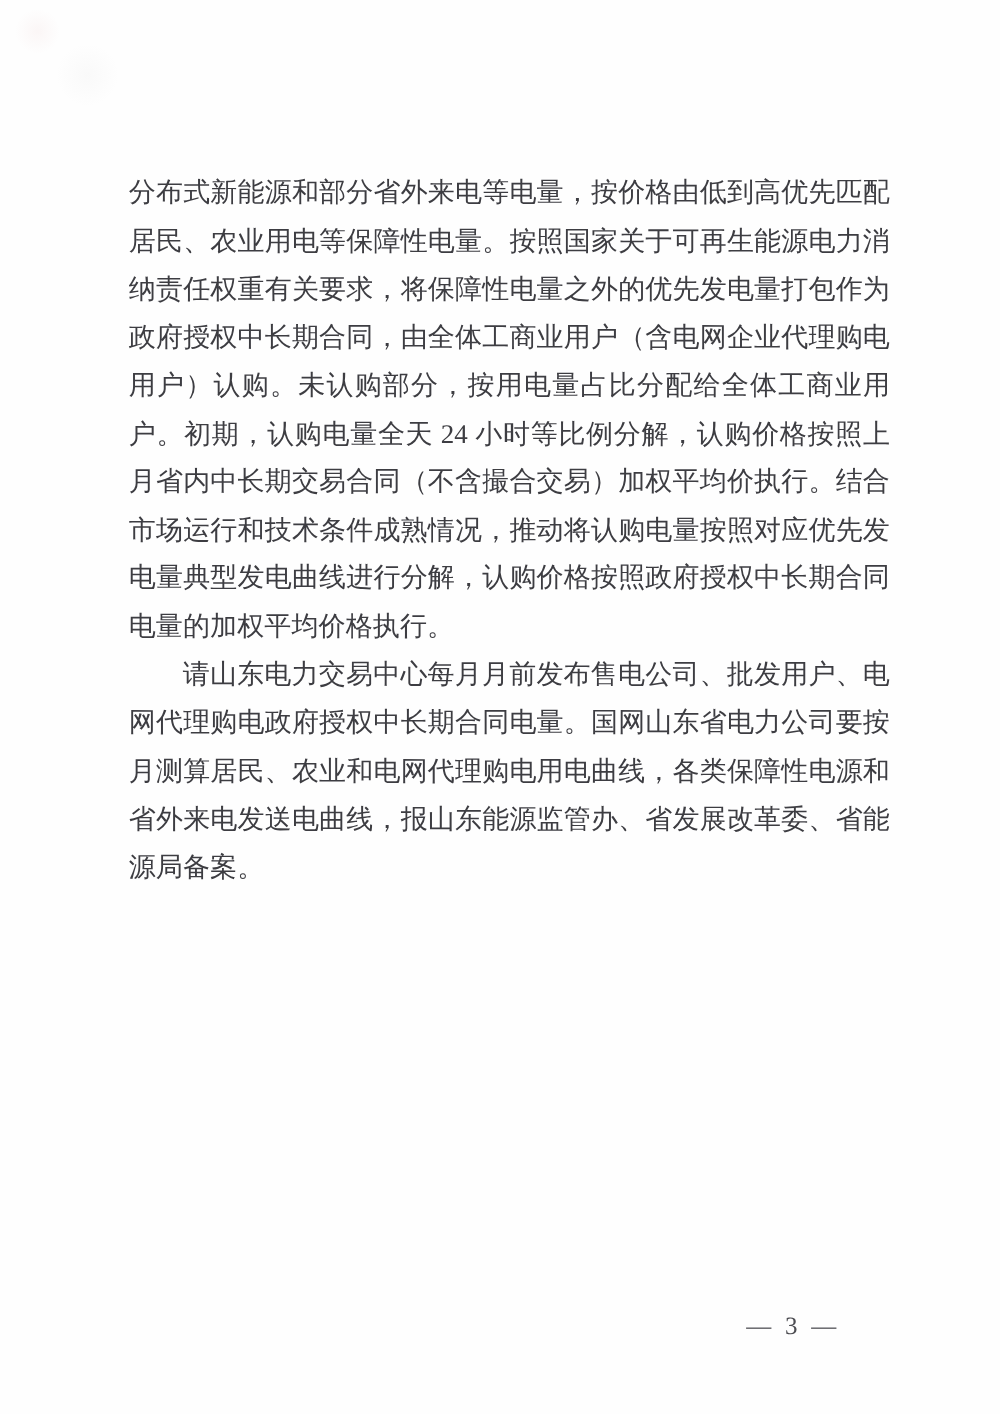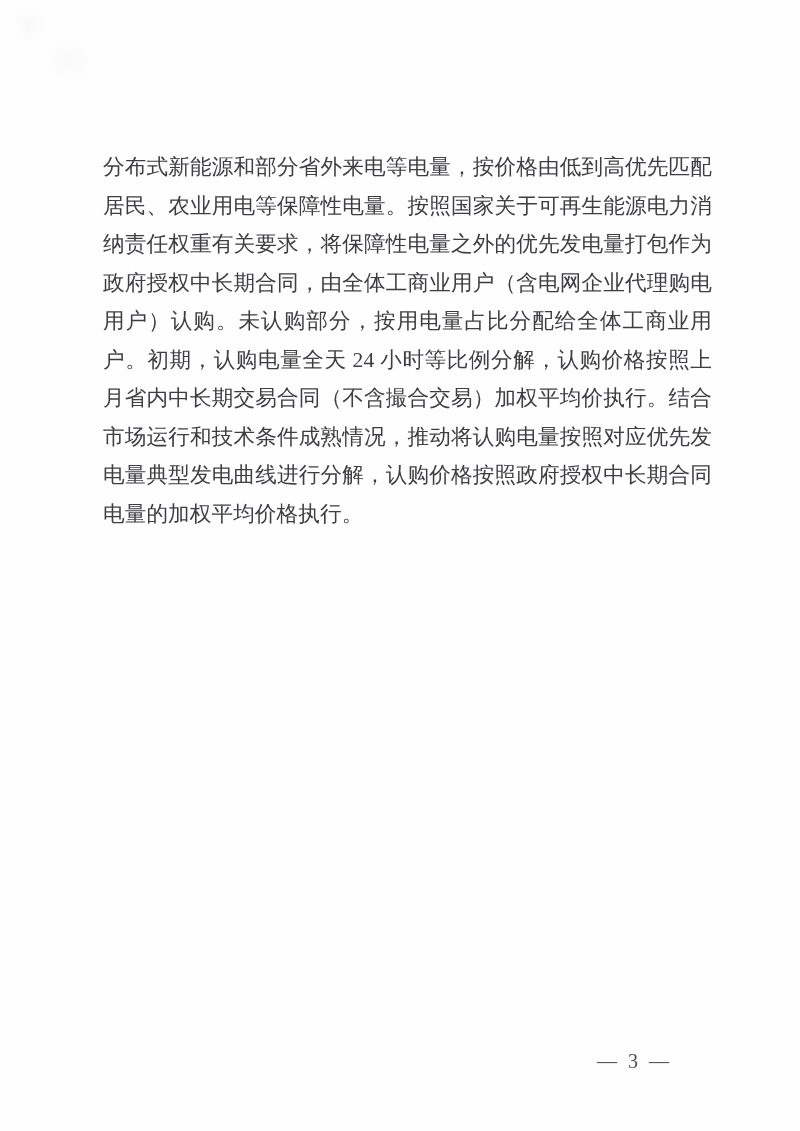--- a/index.html
+++ b/index.html
@@ -23,21 +23,21 @@
     width: 140px;
     height: 120px;
     background:
       radial-gradient(circle at 30px 25px, rgba(200,120,120,0.06), transparent 18px),
       radial-gradient(circle at 70px 60px, rgba(160,160,160,0.05), transparent 25px);
     pointer-events: none;
   }
   .doc-body {
     position: absolute;
     left: 103px;
-    top: 148px;
+    top: 135px;
     width: 609px;
     color: #3d3d42;
     font-size: 21.6px;
     line-height: 38.55px;
     text-align: justify;
     text-justify: inter-ideograph;
     letter-spacing: 0.1px;
   }
   .para {
     margin: 0;
@@ -62,15 +62,16 @@
     white-space: nowrap;
   }
 </style>
 </head>
 <body>
 
 <div class="page">
   <div class="scan-noise"></div>
   <div class="doc-body">
       <p class="para"><span>分布式新能源和部分省外来电等电量，按价格由低到高优先匹配居民、农业用电等保障性电量。按照国家关于可再生能源电力消纳责任权重有关要求，将保障性电量之外的优先发电量打包作为政府授权中长期合同，由全体工商业用户（含电网企业代理购电用户）认购。未认购部分，按用电量占比分配给全体工商业用户。初期，认购电量全天 24 小时等比例分解，认购价格按照上月省内中长期交易合同（不含撮合交易）加权平均价执行。结合市场运行和技术条件成熟情况，推动将认购电量按照对应优先发电量典型发电曲线进行分解，认购价格按照政府授权中长期合同电量的加权平均价格执行。</span></p>
+      <p class="para indent"><span>请山东电力交易中心每月月前发布售电公司、批发用户、电网代理购电政府授权中长期合同电量。国网山东省电力公司要按月测算居民、农业和电网代理购电用电曲线，各类保障性电源和省外来电发送电曲线，报山东能源监管办、省发展改革委、省能源局备案。</span></p>
     </div>
   <div class="page-number">— 3 —</div>
 </div>
 
 </body></html>

